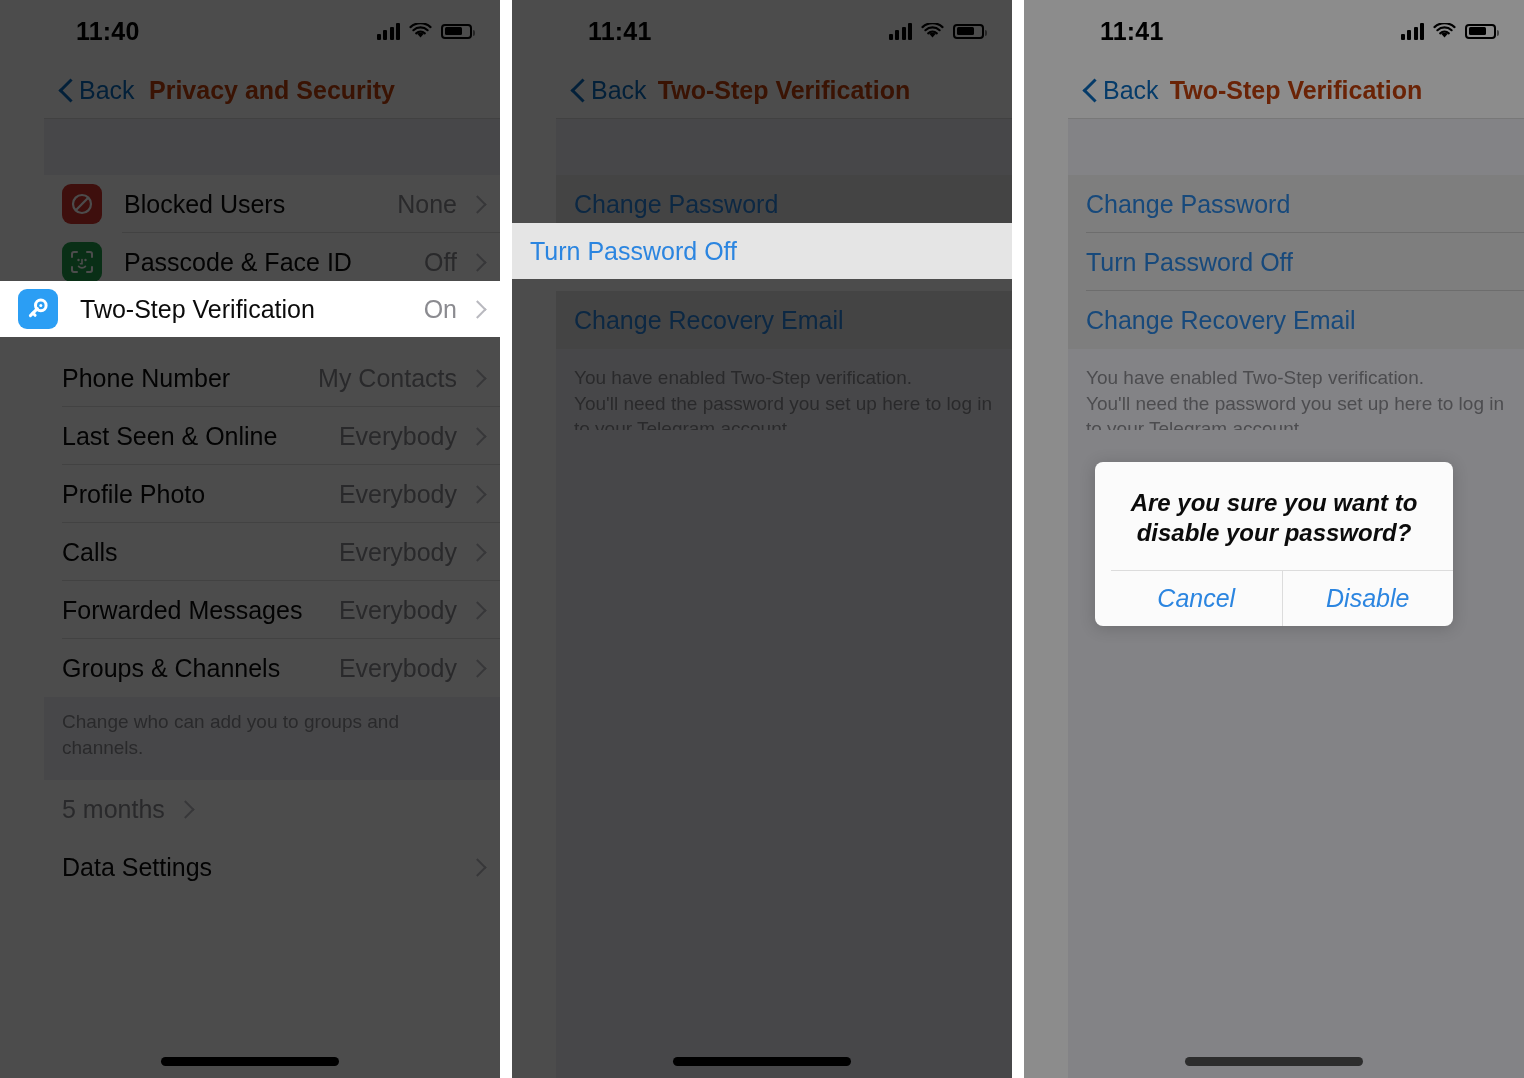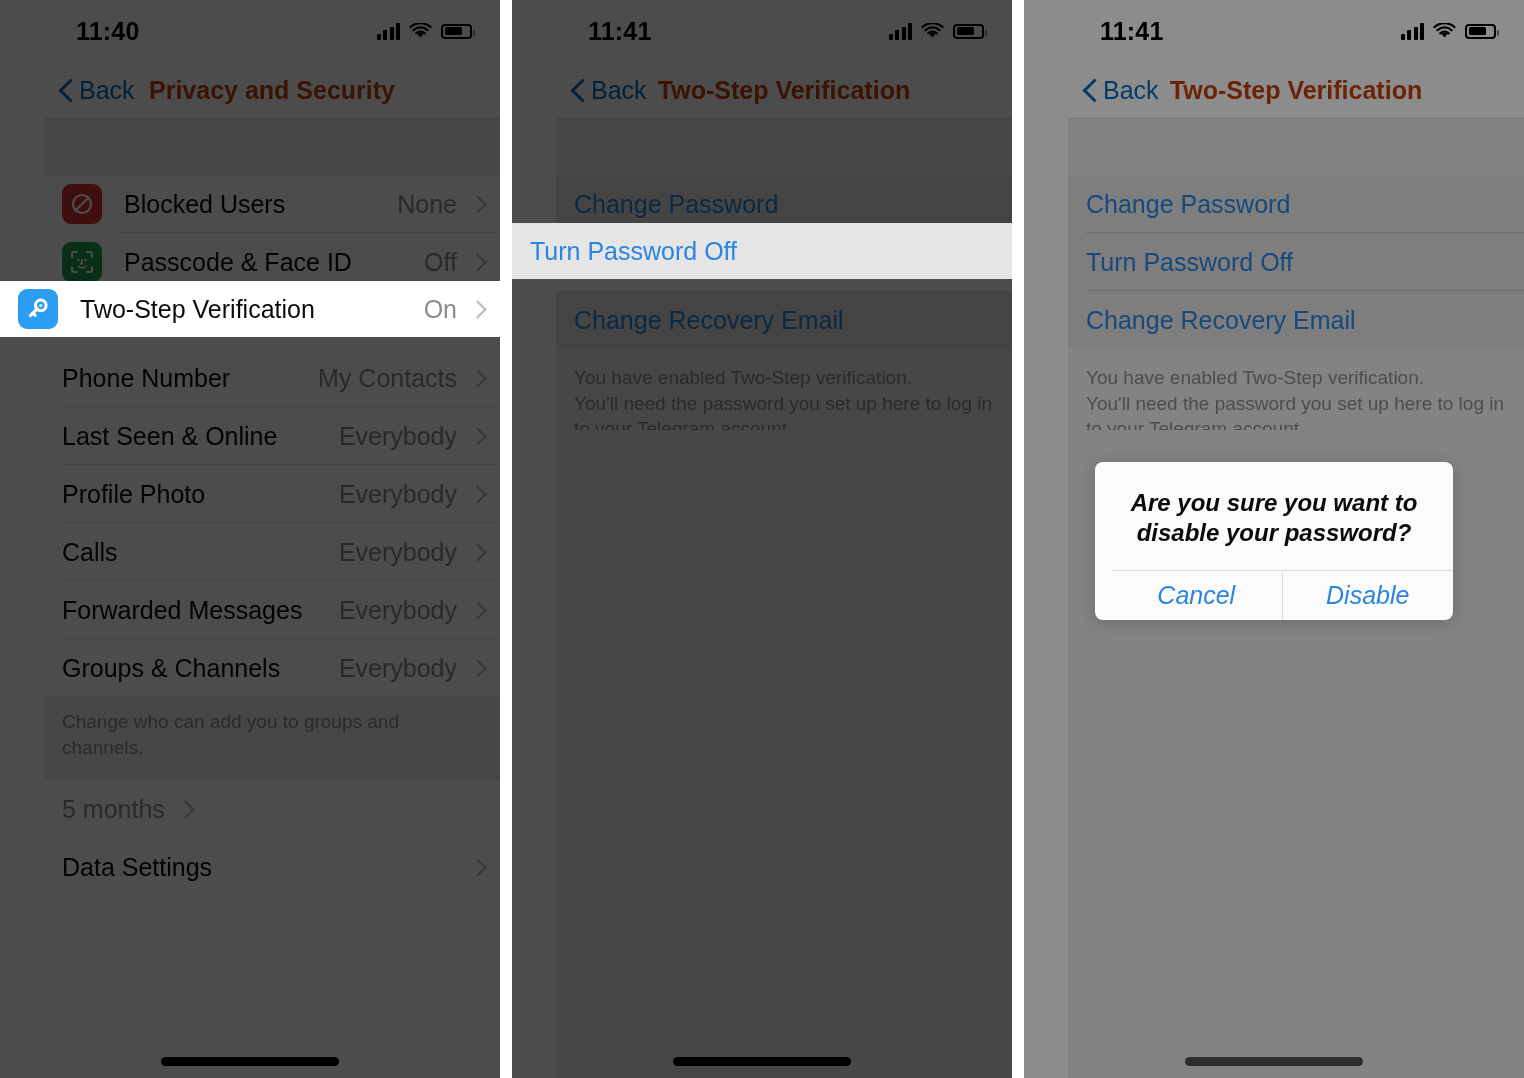--- a/index.html
+++ b/index.html
@@ -196,21 +196,21 @@
     padding: 26px 24px 22px 24px;
     text-align: center;
   }
   .alert-title {
     font-size: 24px; font-weight: bold; color: #0b0b0b;
     line-height: 1.25;
   }
   .alert-actions {
     display: flex;
     border-top: 1px solid rgba(0,0,0,.12);
-    height: 50px;
+    height: 56px;
     margin-left: 16px;
   }
   .alert-btn {
     flex: 1; display: flex; align-items: center; justify-content: center;
     font-size: 25px; color: #2b85e0;
     cursor: pointer;
   }
   .alert-btn + .alert-btn { border-left: 1px solid rgba(0,0,0,.12); }
 
   .list-top-gap { height: 56px; background: #efeff4; }

